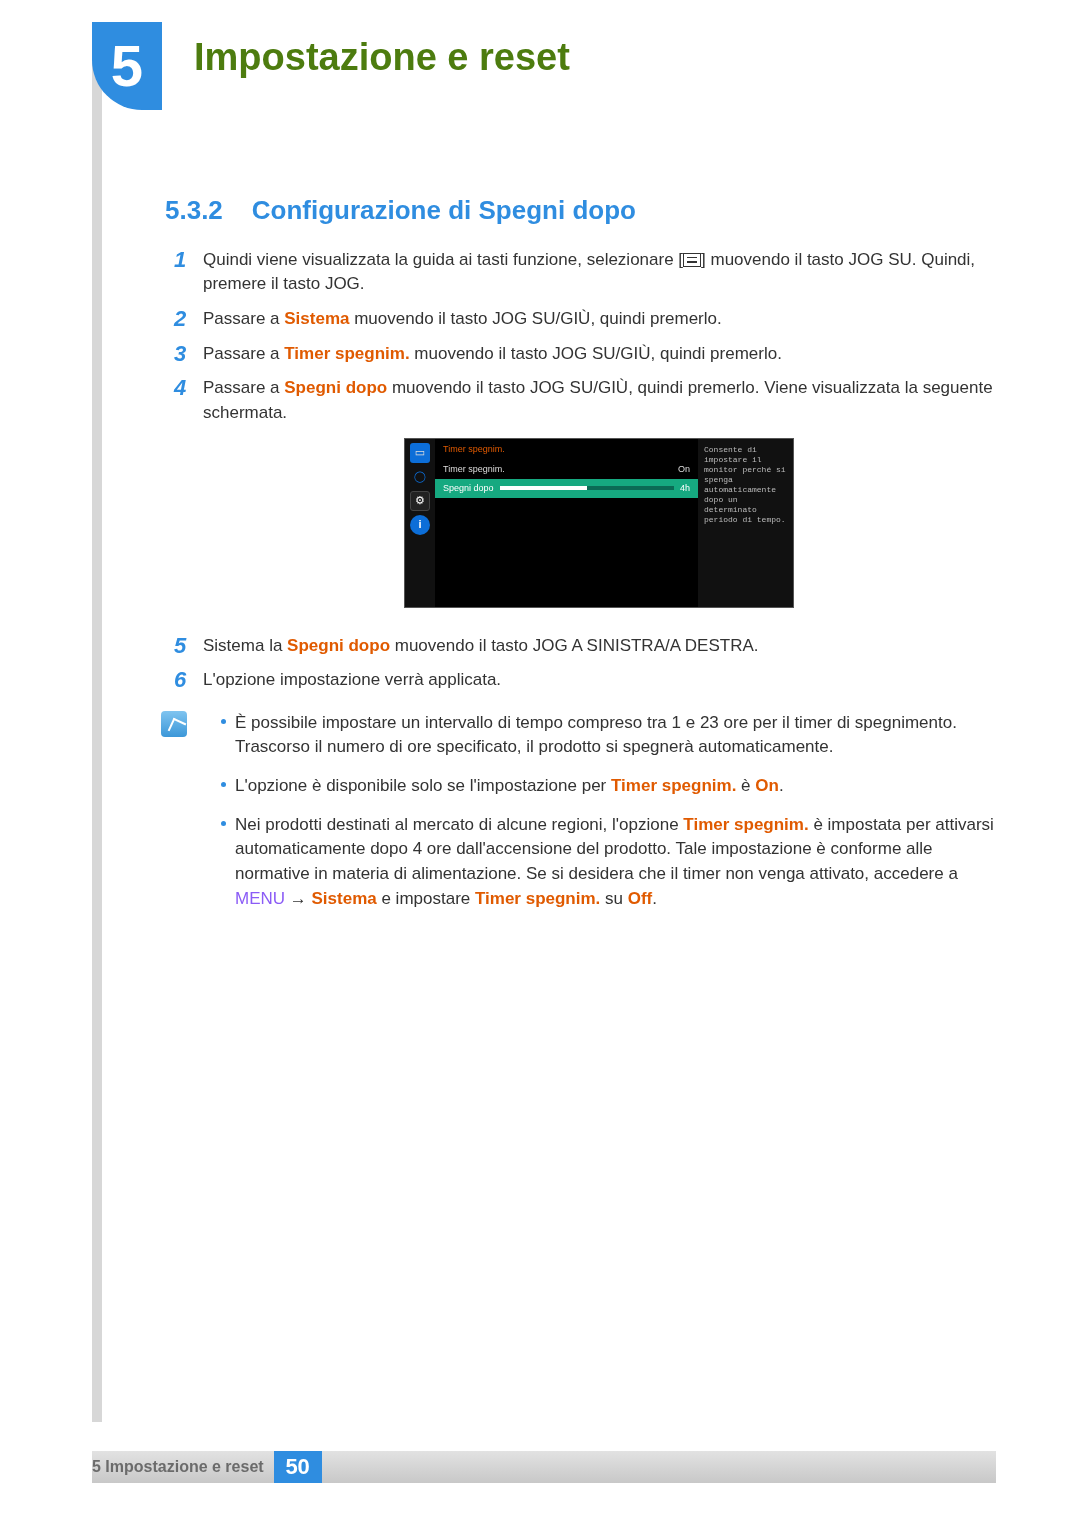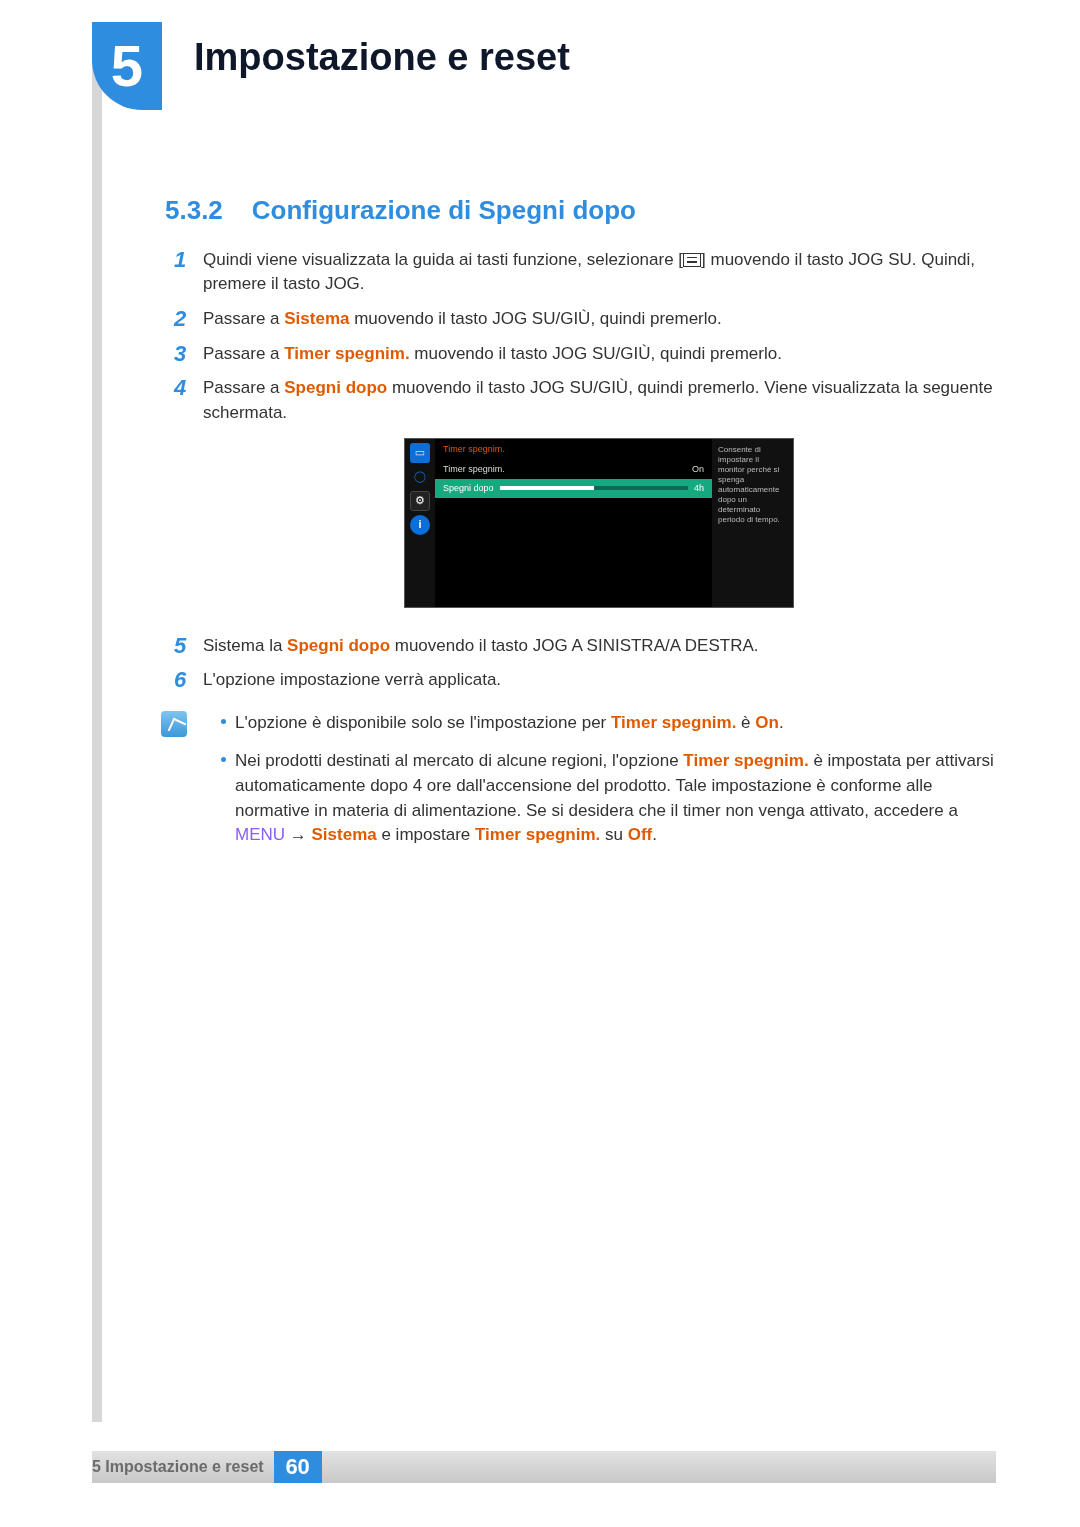--- a/index.html
+++ b/index.html
@@ -36,21 +36,21 @@
     font-size: 58px;
     font-weight: bold;
     line-height: 1;
   }
   .chapter-title {
     position: absolute;
     top: 36px;
     left: 194px;
     font-size: 38px;
     font-weight: bold;
-    color: #0f172a;
+    color: #4d7c0f;
   }
   
   .side-bar {
     position: absolute;
     top: 22px;
     left: 92px;
     width: 10px;
     height: 1400px;
     background: #d7d7d7;
     z-index: 1;
@@ -166,26 +166,27 @@
     height:4px;
     background:#0b6b55;
     margin:0 6px;
     position:relative;
     align-self:center;
   }
   .slider-fill {
     position:absolute;left:0;top:0;bottom:0;width:50%;background:#fff;
   }
   .osd-desc {
-    width:81px;
+    width:95px;
     background:#111;
     padding:6px 6px;
     font-size:8px;
     line-height:1.25;
     color:#bbb;
+    font-family:Liberation Mono, monospace;
   }
 
   
   .note-block {
     display:flex;
     margin-top:18px;
   }
   .note-icon {
     width:26px;height:26px;
     background:linear-gradient(#7fc4f0,#3c97d8);
@@ -330,26 +331,29 @@
       <li>
         <span class="num">6</span>
         <span class="step-body">L'opzione impostazione verrà applicata.</span>
       </li>
     </ol>
 
     <div class="note-block">
       <div class="note-icon"></div>
       <ul class="note-list">
         <li>
+          <span>È possibile impostare un intervallo di tempo compreso tra 1 e 23 ore per il timer di spegnimento. Trascorso il numero di ore specificato, il prodotto si spegnerà automaticamente.</span>
+        </li>
+        <li>
           <span>L'opzione è disponibile solo se l'impostazione per </span><span class="bold-orange">Timer spegnim.</span><span> è </span><span class="bold-orange">On</span><span>.</span>
         </li>
         <li>
           <span>Nei prodotti destinati al mercato di alcune regioni, l'opzione </span><span class="bold-orange">Timer spegnim.</span><span> è impostata per attivarsi automaticamente dopo 4 ore dall'accensione del prodotto. Tale impostazione è conforme alle normative in materia di alimentazione. Se si desidera che il timer non venga attivato, accedere a </span><span class="bold-black">MENU</span><span class="arrow"> → </span><span class="bold-orange">Sistema</span><span> e impostare </span><span class="bold-orange">Timer spegnim.</span><span> su </span><span class="bold-orange">Off</span><span>.</span>
         </li>
       </ul>
     </div>
   </div>
 
   <div class="footer-bar">
     <span class="footer-label">5 Impostazione e reset</span>
-    <span class="footer-page">60</span>
+    <span class="footer-page">50</span>
   </div>
 </div>
 
 </body></html>

